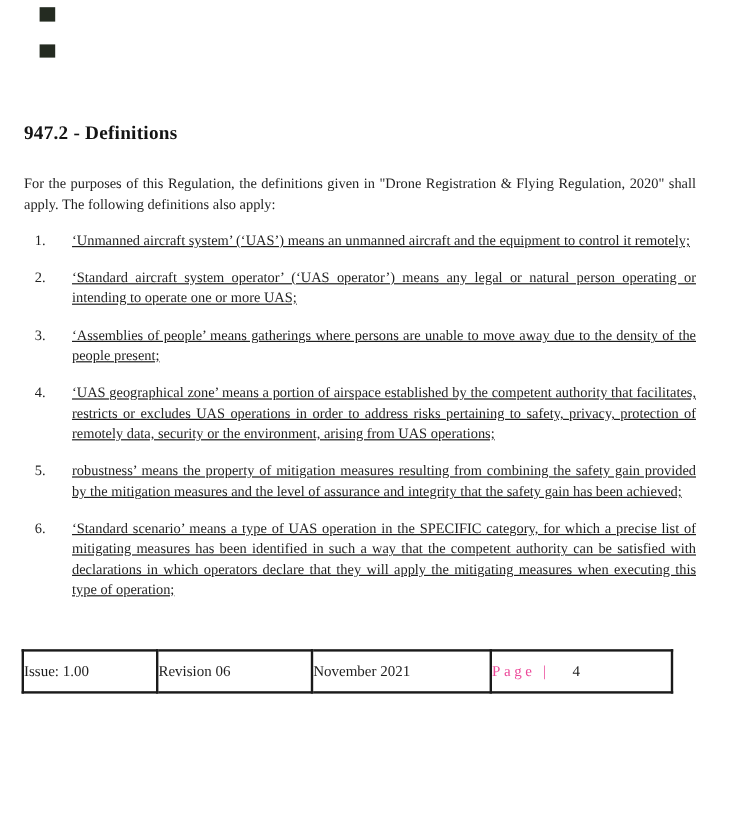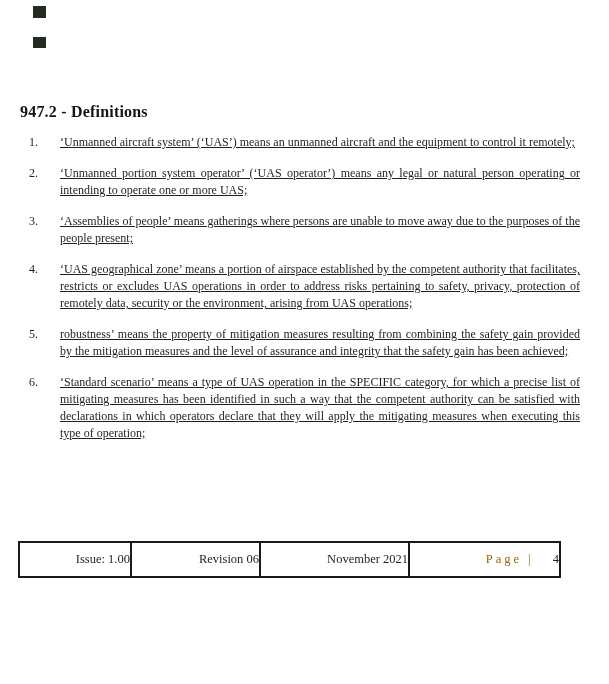--- a/index.html
+++ b/index.html
@@ -74,63 +74,64 @@
     position: absolute;
     left: 18px;
     top: 541px;
     width: 533px;
     height: 37px;
     border-collapse: collapse;
     table-layout: fixed;
   }
   .footer-table td {
     border: 2px solid #1a1a1a;
-    text-align: right;
+    text-align: left;
     vertical-align: middle;
     font-size: 12.5px;
     color: #1f1f1f;
     padding: 0;
   }
   .col-issue    { width: 110px; }
   .col-revision { width: 127px; }
   .col-date     { width: 147px; border-radius: 15px; }
   .col-page     { width: 149px; }
   .pg-label {
-    color: #a16207;
+    color: #ec4899;
     letter-spacing: 3px;
   }
   .pg-num {
     color: #222222;
     margin-left: 16px;
   }
 </style>
 </head>
 <body>
 
 <div class="page">
 
   <div class="logo-mark mark-a"></div>
   <div class="logo-mark mark-b"></div>
 
   <div class="content">
     <h1 class="heading">947.2 - Definitions</h1>
 
+    <p class="intro">For the purposes of this Regulation, the definitions given in "Drone Registration &amp; Flying Regulation, 2020" shall apply. The following definitions also apply:</p>
 
     <div class="defs">
       <div class="def-row first">
         <span class="def-num">1.</span>
         <p class="def-text">‘Unmanned aircraft system’ (‘UAS’) means an unmanned aircraft and the equipment to control it remotely;</p>
       </div>
       <div class="def-row">
         <span class="def-num">2.</span>
-        <p class="def-text">‘Unmanned portion system operator’ (‘UAS operator’) means any legal or natural person operating or intending to operate one or more UAS;</p>
+        <p class="def-text">‘Standard aircraft system operator’ (‘UAS operator’) means any legal or natural person operating or intending to operate one or more UAS;</p>
       </div>
       <div class="def-row">
         <span class="def-num">3.</span>
-        <p class="def-text">‘Assemblies of people’ means gatherings where persons are unable to move away due to the purposes of the people present;</p>
+        <p class="def-text">‘Assemblies of people’ means gatherings where persons are unable to move away due to the density of the people present;</p>
       </div>
       <div class="def-row">
         <span class="def-num">4.</span>
         <p class="def-text">‘UAS geographical zone’ means a portion of airspace established by the competent authority that facilitates, restricts or excludes UAS operations in order to address risks pertaining to safety, privacy, protection of remotely data, security or the environment, arising from UAS operations;</p>
       </div>
       <div class="def-row">
         <span class="def-num">5.</span>
         <p class="def-text">robustness’ means the property of mitigation measures resulting from combining the safety gain provided by the mitigation measures and the level of assurance and integrity that the safety gain has been achieved;</p>
       </div>
       <div class="def-row">

